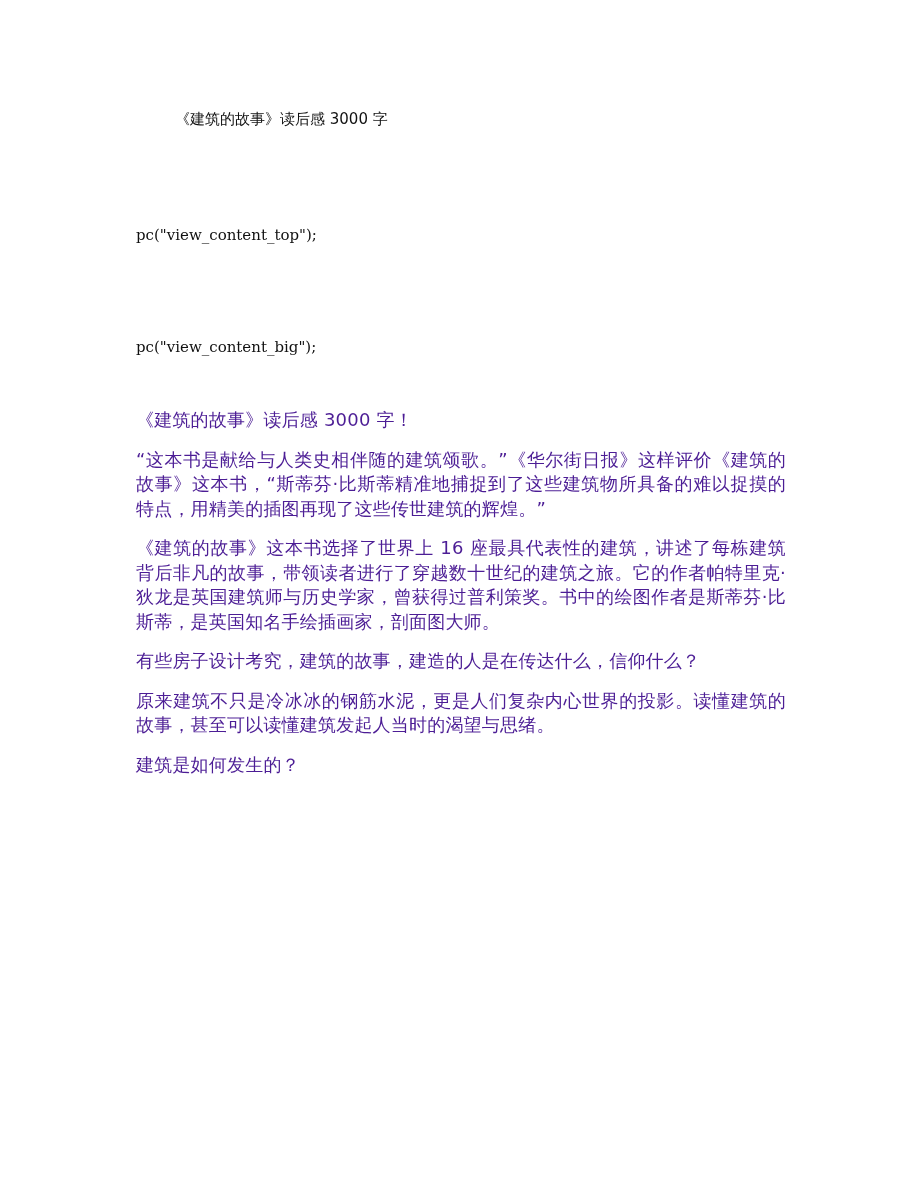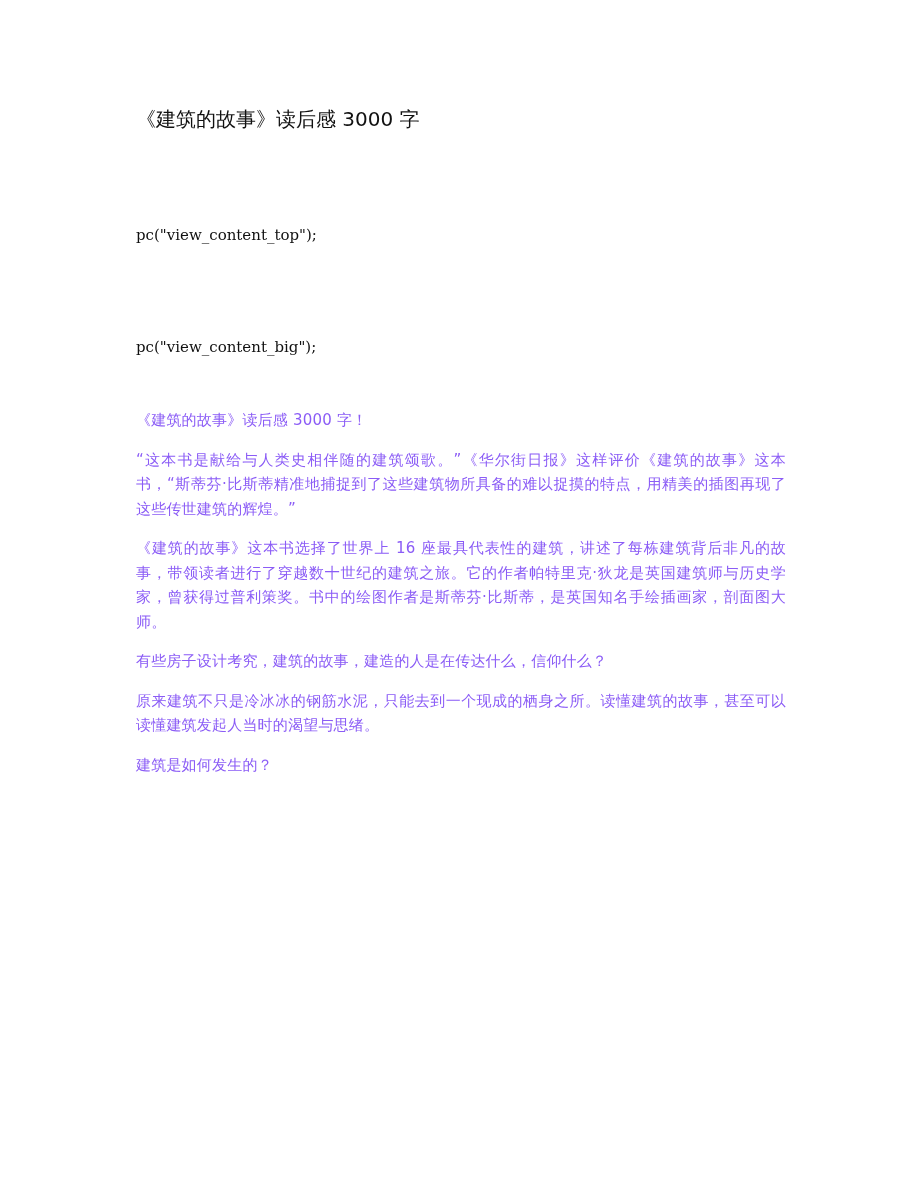--- a/index.html
+++ b/index.html
@@ -1,33 +1,33 @@
 <!DOCTYPE html>
 <html><head>
 <meta charset="utf-8">
 <style>
   html, body { margin: 0; padding: 0; background: #ffffff; }
   body { width: 920px; height: 1191px; position: relative; overflow: hidden;
          font-family: "DejaVu Sans", sans-serif; color: #111; }
   .page { position: absolute; left: 136px; top: 0; width: 650px; }
-  .title { position: absolute; top: 108px; font-size: 20px; line-height: 22px; white-space: nowrap; }
+  .title { position: absolute; top: 108px; font-size: 15px; line-height: 22px; white-space: nowrap; margin-left: 39px; }
   .code { position: absolute; font-family: "DejaVu Serif", serif; font-size: 15px; line-height: 22px; white-space: nowrap; color: #111; }
   .code.top { top: 224px; }
   .code.big { top: 336px; }
   .body { position: absolute; top: 408px; width: 650px; }
-  .para { margin: 0 0 15px 0; font-size: 15px; line-height: 24.5px; letter-spacing: 0.2px; color: #8b5cf6; text-align: justify; word-break: break-all; }
+  .para { margin: 0 0 15px 0; font-size: 18px; line-height: 24.5px; letter-spacing: 0.2px; color: #4c1d95; text-align: justify; word-break: break-all; }
 </style>
 </head>
 <body>
 
 <div class="page">
   <div class="title">《建筑的故事》读后感 3000 字</div>
   <div class="code top">pc("view_content_top");</div>
   <div class="code big">pc("view_content_big");</div>
   <div class="body">
     <p class="para">《建筑的故事》读后感 3000 字！</p>
     <p class="para">“这本书是献给与人类史相伴随的建筑颂歌。”《华尔街日报》这样评价《建筑的故事》这本书，“斯蒂芬·比斯蒂精准地捕捉到了这些建筑物所具备的难以捉摸的特点，用精美的插图再现了这些传世建筑的辉煌。”</p>
     <p class="para">《建筑的故事》这本书选择了世界上 16 座最具代表性的建筑，讲述了每栋建筑背后非凡的故事，带领读者进行了穿越数十世纪的建筑之旅。它的作者帕特里克·狄龙是英国建筑师与历史学家，曾获得过普利策奖。书中的绘图作者是斯蒂芬·比斯蒂，是英国知名手绘插画家，剖面图大师。</p>
     <p class="para">有些房子设计考究，建筑的故事，建造的人是在传达什么，信仰什么？</p>
-    <p class="para">原来建筑不只是冷冰冰的钢筋水泥，只能去到一个现成的栖身之所。读懂建筑的故事，甚至可以读懂建筑发起人当时的渴望与思绪。</p>
+    <p class="para">原来建筑不只是冷冰冰的钢筋水泥，更是人们复杂内心世界的投影。读懂建筑的故事，甚至可以读懂建筑发起人当时的渴望与思绪。</p>
     <p class="para">建筑是如何发生的？</p>
   </div>
 </div>
 
 </body></html>

